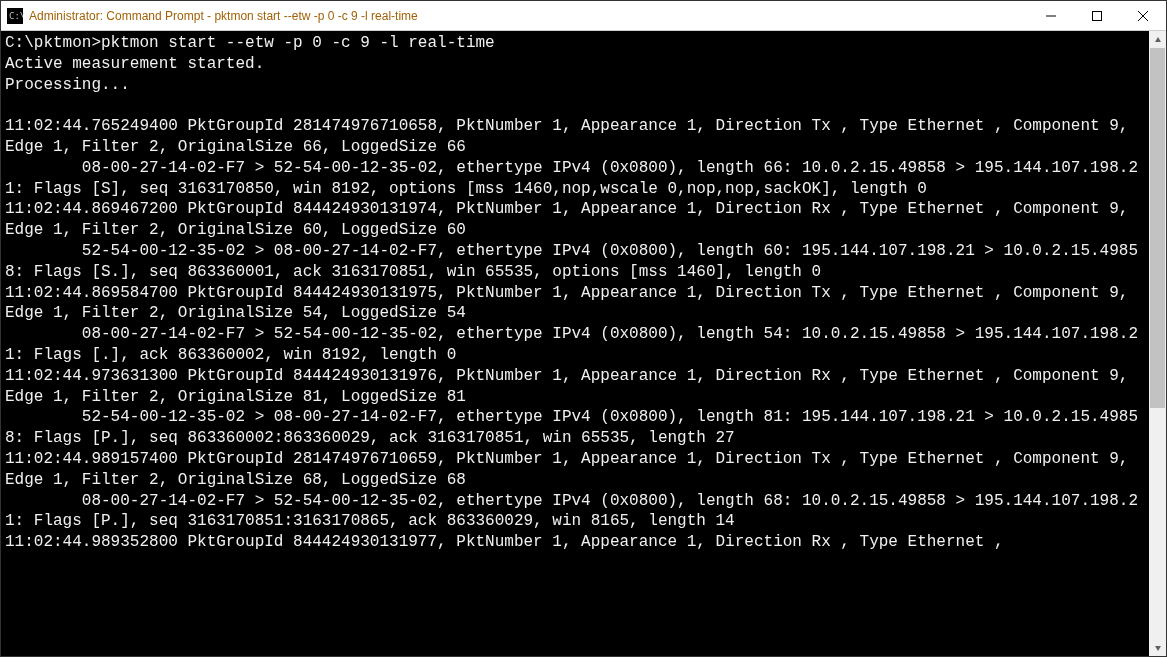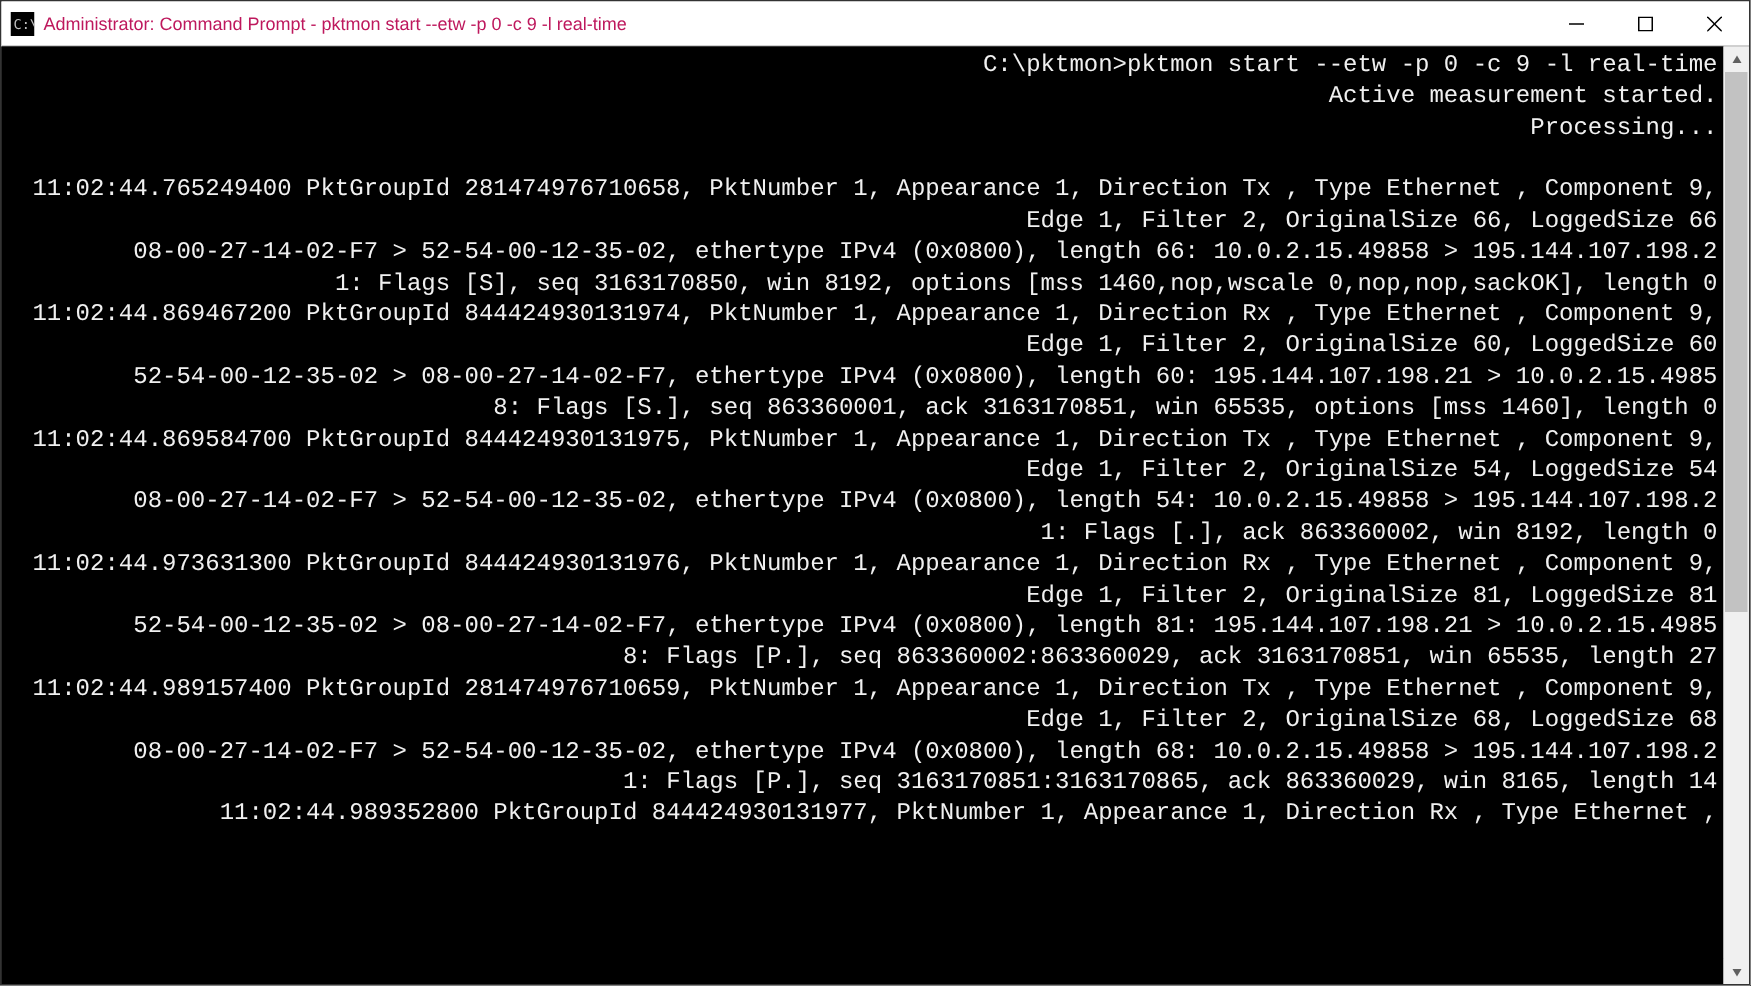--- a/index.html
+++ b/index.html
@@ -37,21 +37,21 @@
       display: inline-flex;
       align-items: center;
       justify-content: center;
     }
     .titlebar-icon svg {
       width: 16px;
       height: 16px;
     }
     .titlebar-text {
       font-size: 12px;
-      color: #be185d;
+      color: #a16207;
       flex: 1;
     }
     .titlebar-controls {
       display: flex;
       height: 100%;
     }
     .tb-btn {
       width: 46px;
       height: 100%;
       display: flex;
@@ -64,21 +64,20 @@
     .tb-btn svg {
       stroke: #000;
       stroke-width: 1;
       fill: none;
     }
     .console-wrap {
       flex: 1;
       display: flex;
       background: #000;
       position: relative;
-      text-align: right;
     }
     .console {
       flex: 1;
       background: #000;
       color: #f0f0f0;
       font-family: Consolas, "Courier New", monospace;
       font-size: 16px;
       line-height: 1.3;
       padding: 2px 4px;
       white-space: pre-wrap;

